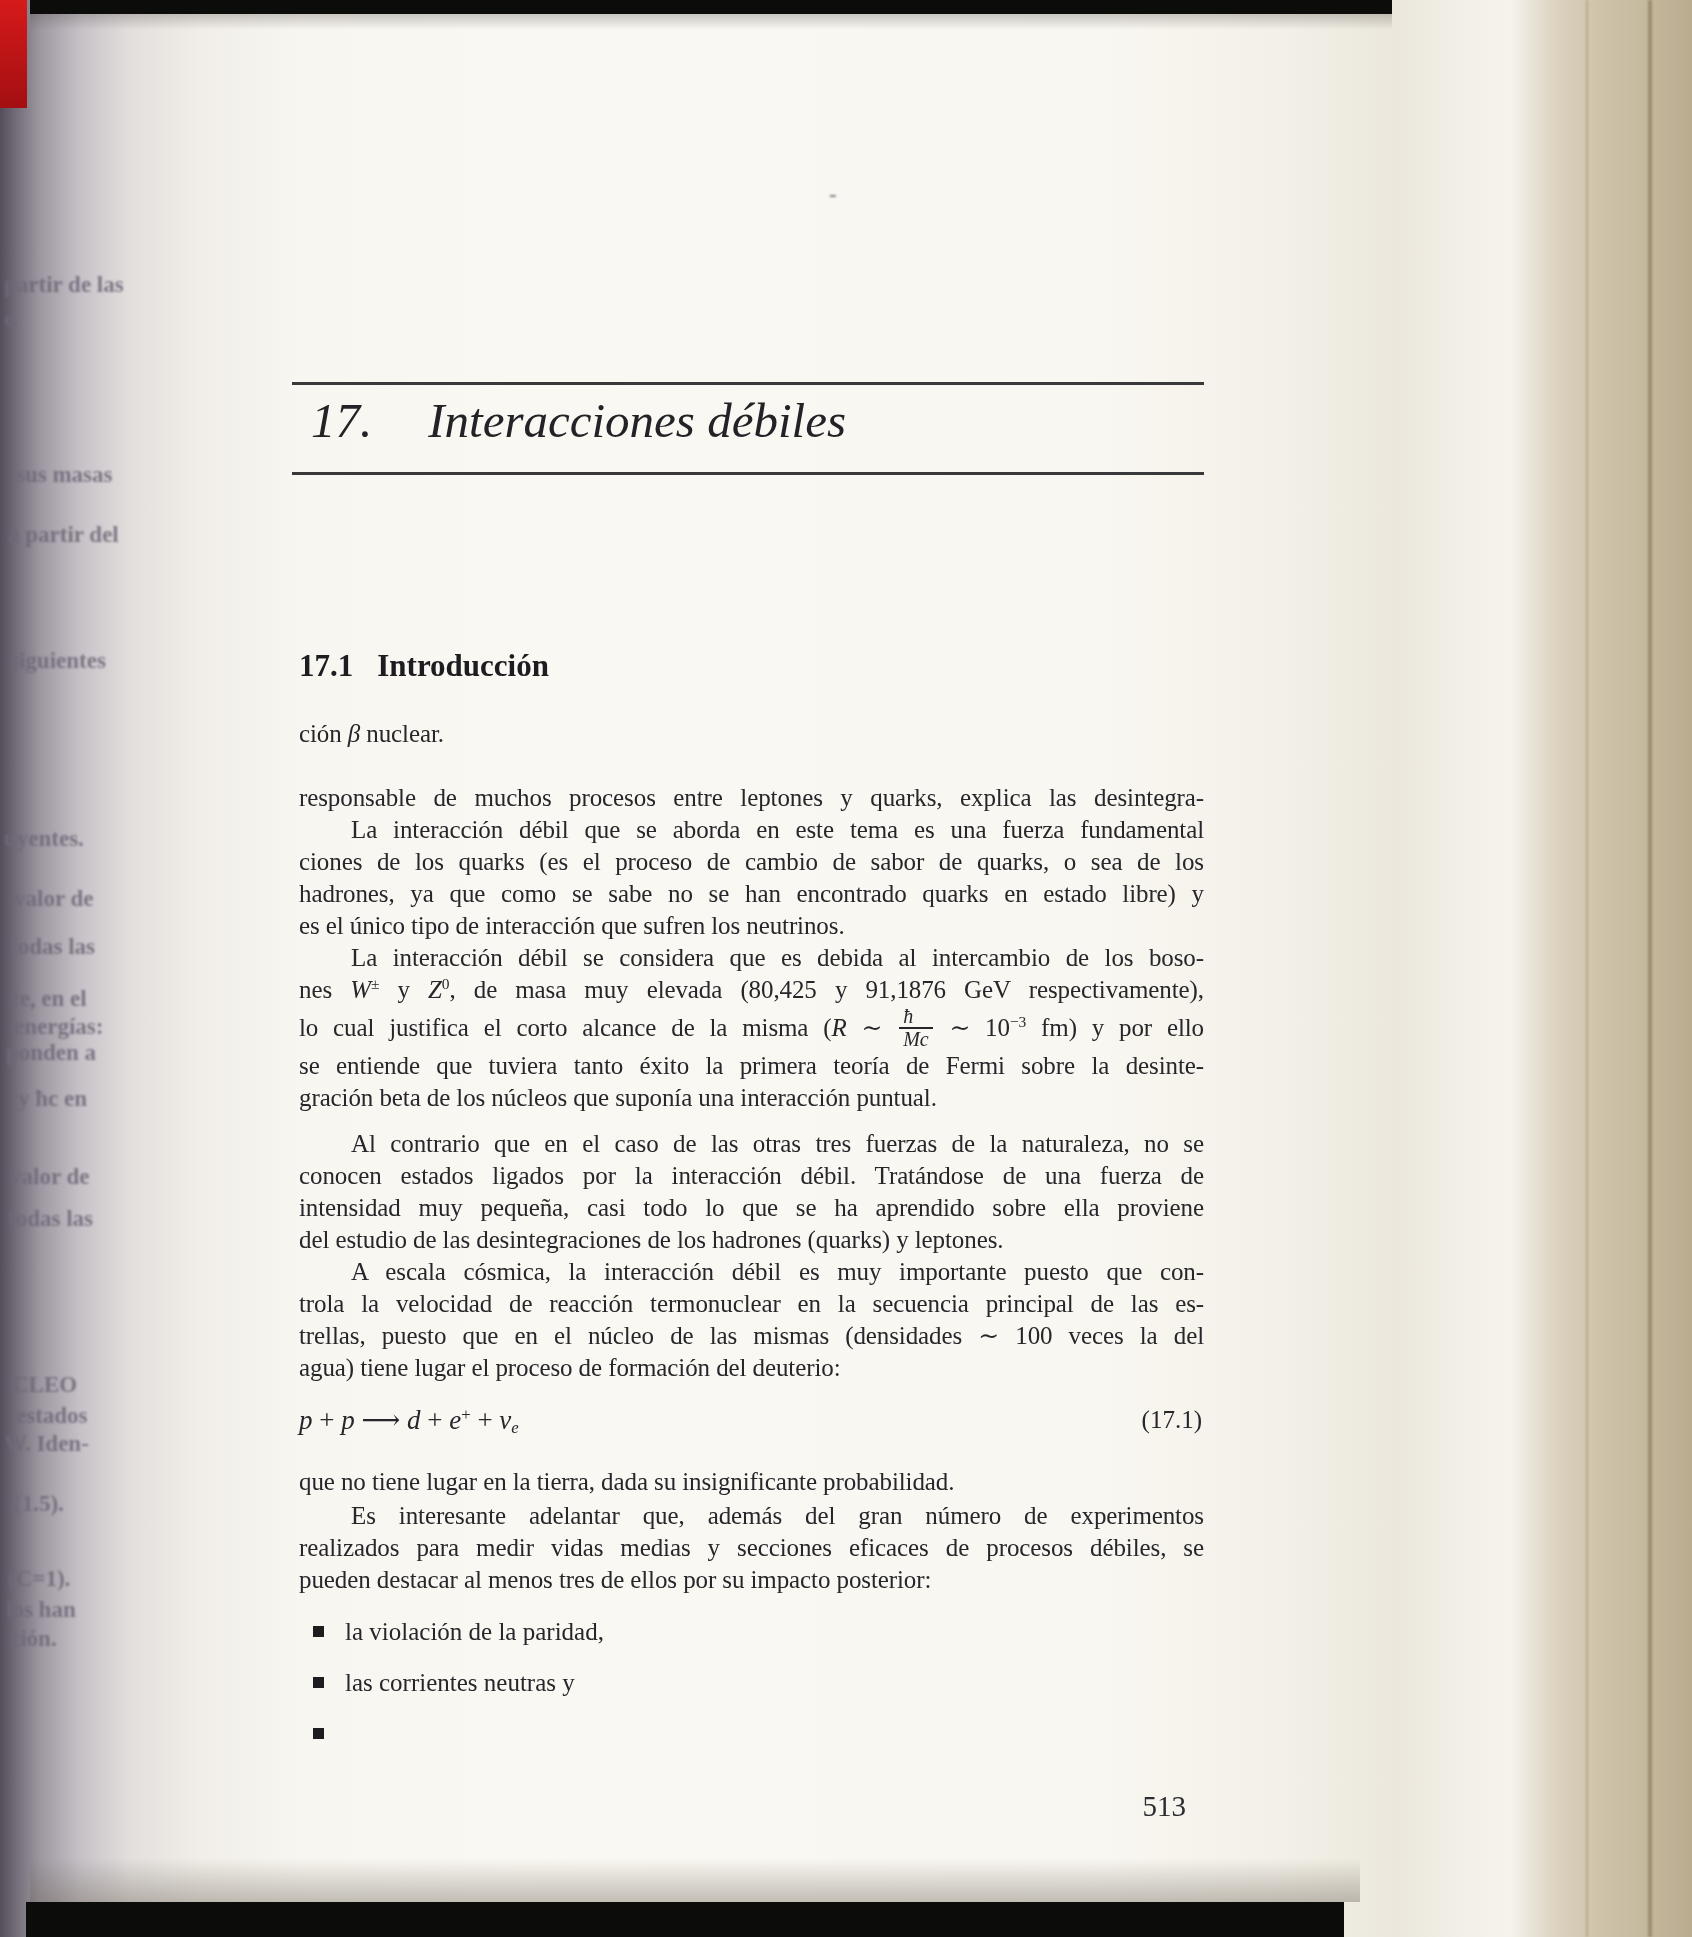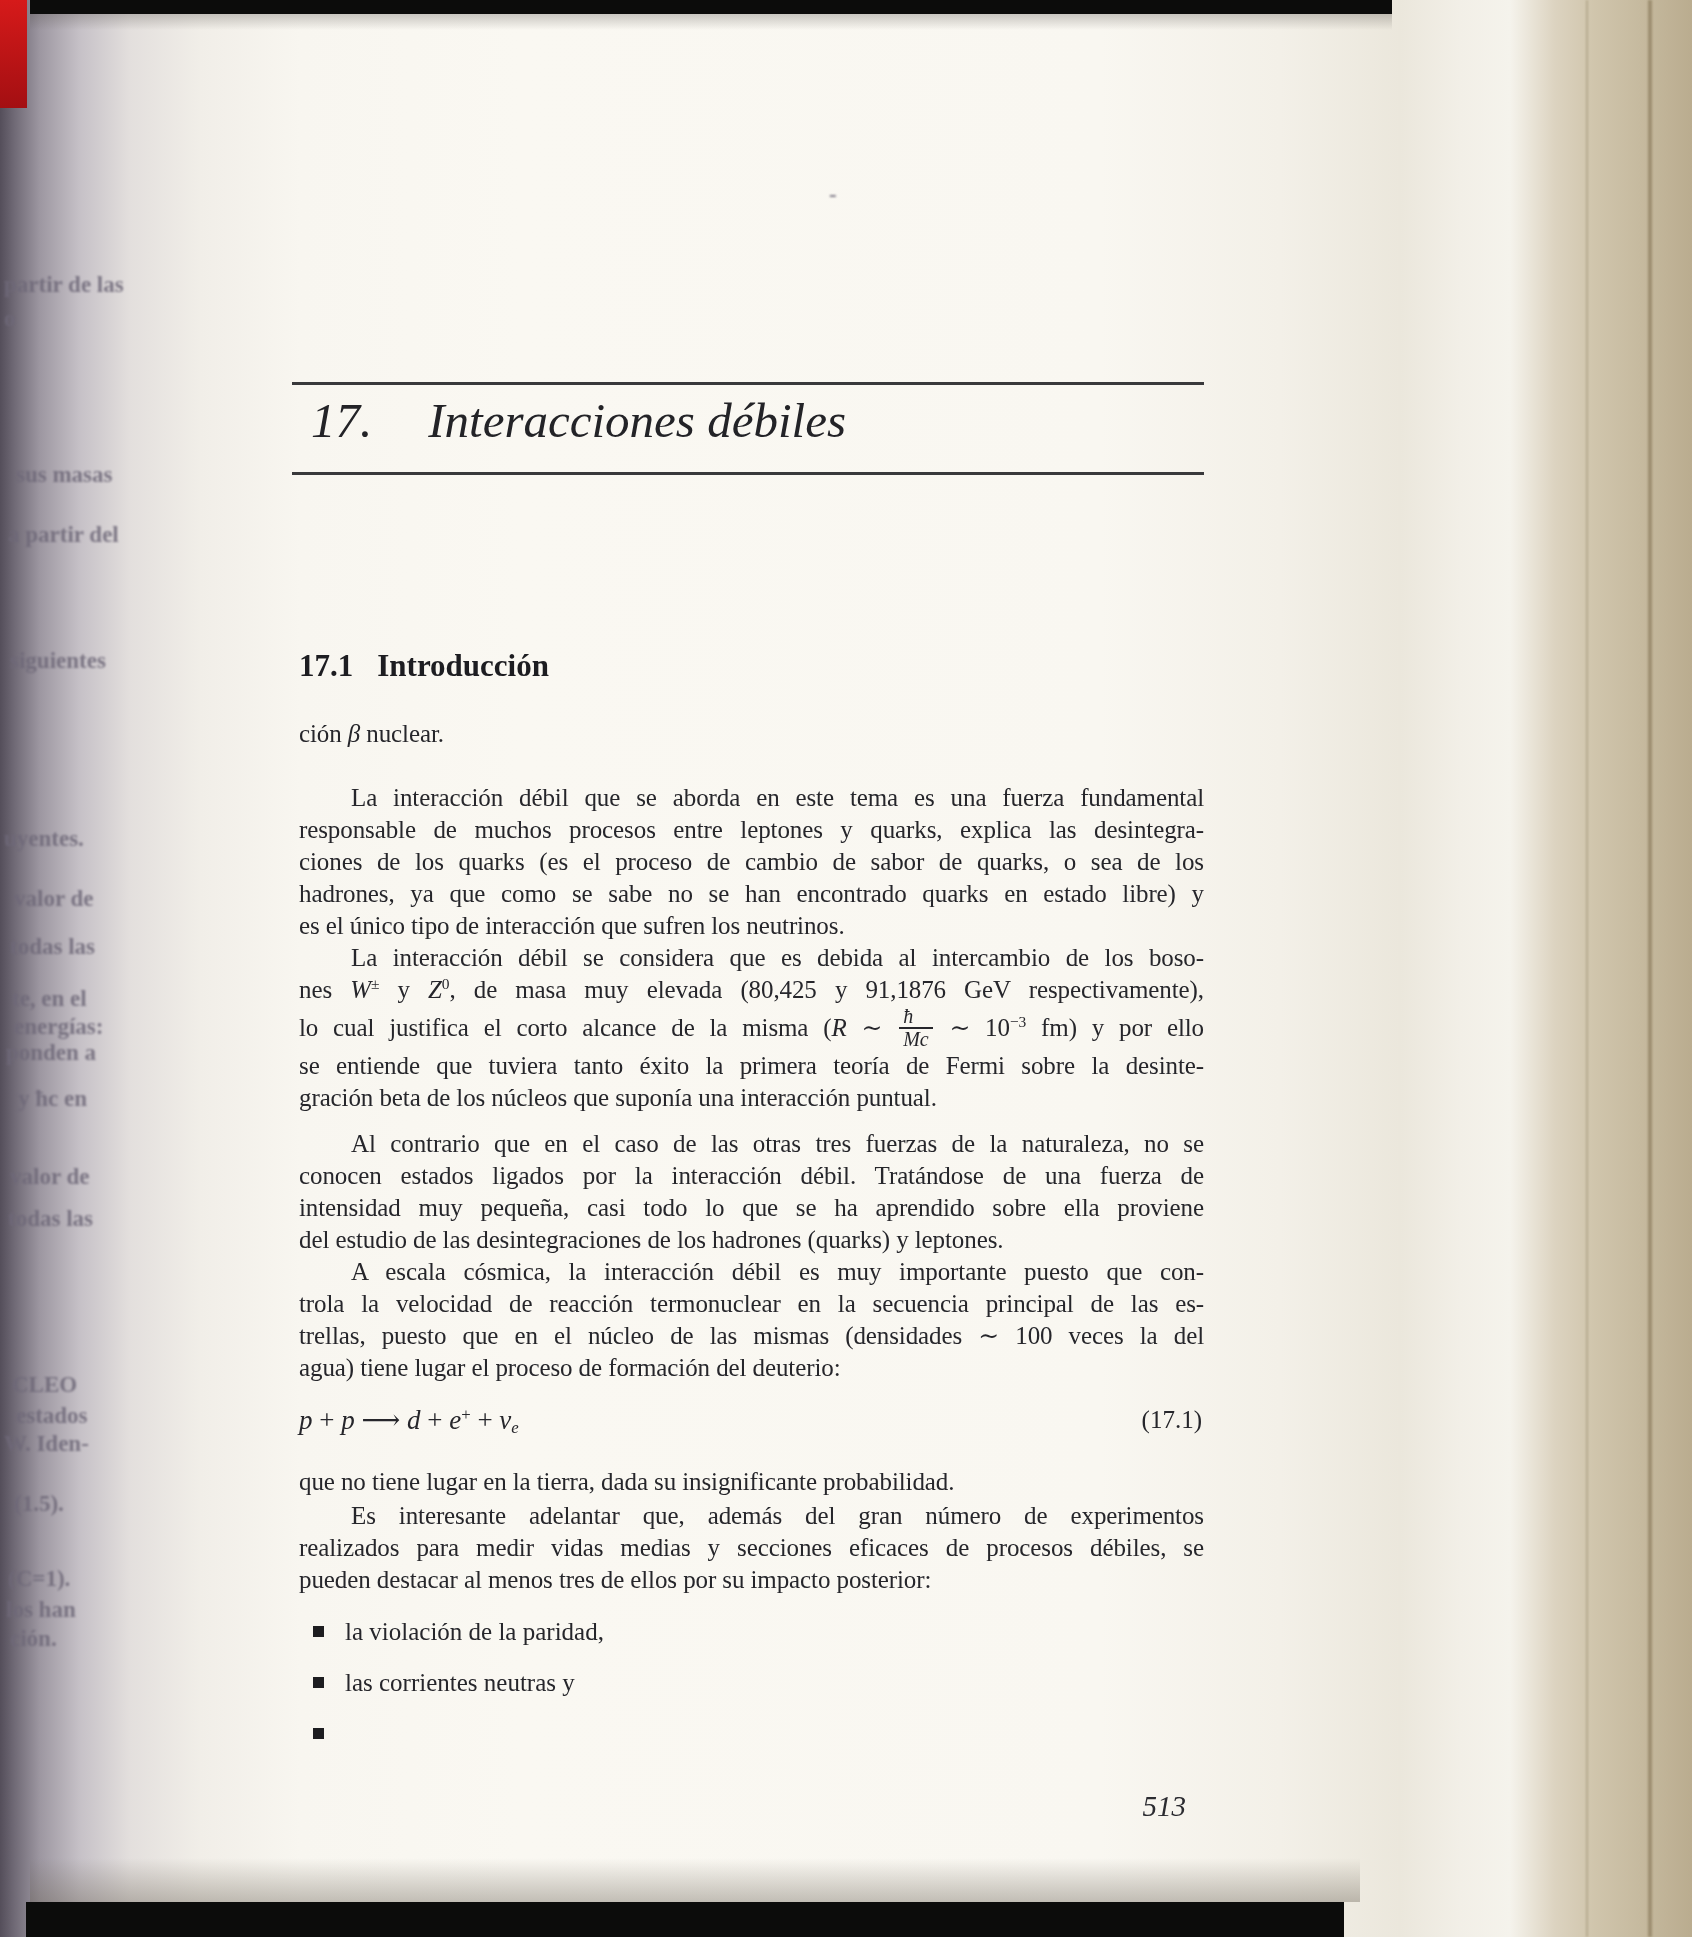--- a/index.html
+++ b/index.html
@@ -55,21 +55,21 @@
 
   .eqwrap{position:absolute;left:0;width:100%;height:60px;}
   .eq{text-align:left;font-size:27px;line-height:44px;}
   .eqnum{position:absolute;right:2px;top:8px;font-size:25px;}
 
   .bullets{position:absolute;left:0;width:100%;}
   .bullet-item{position:relative;padding-left:46px;font-size:25px;line-height:32px;
                margin-bottom:19px;white-space:nowrap;}
   .bmark{position:absolute;left:14px;top:10px;width:11px;height:11px;background:#1d1d20;}
 
-  .pagenum{position:absolute;top:1790px;right:18px;font-style:italic;
+  .pagenum{position:absolute;top:1790px;right:18px;
            font-size:29px;color:#2b2b30;}
 </style>
 </head>
 <body>
 
 <div class="scan">
   <div class="strip top"></div>
   <div class="strip bot"></div>
   <div class="red"></div>
   <div class="tshadow"></div>
@@ -111,22 +111,22 @@
 
     <div class="sect">
       <span class="num">17.1</span><span>Introducción</span>
     </div>
 
     <div id="body">
         <div class="para" style="top: 718px;">
           <div class="line last"><span>ción </span><span class="it">β</span><span> nuclear.</span></div>
         </div>
         <div class="para" style="top: 782px;">
+          <div class="line"><span>responsable de muchos procesos entre leptones y quarks, explica las desintegra-</span></div>
           <div class="line ind"><span>La interacción débil que se aborda en este tema es una fuerza fundamental</span></div>
-          <div class="line"><span>responsable de muchos procesos entre leptones y quarks, explica las desintegra-</span></div>
           <div class="line"><span>ciones de los quarks (es el proceso de cambio de sabor de quarks, o sea de los</span></div>
           <div class="line"><span>hadrones, ya que como se sabe no se han encontrado quarks en estado libre) y</span></div>
           <div class="line last"><span>es el único tipo de interacción que sufren los neutrinos.</span></div>
         </div>
         <div class="para" style="top: 942px;">
           <div class="line ind"><span>La interacción débil se considera que es debida al intercambio de los boso-</span></div>
           <div class="line"><span>nes </span><span class="it">W</span><sup>±</sup><span> y </span><span class="it">Z</span><sup>0</sup><span>, de masa muy elevada (80,425 y 91,1876 GeV respectivamente),</span></div>
           <div class="line"><span>lo cual justifica el corto alcance de la misma (</span><span class="it">R</span><span> ∼ </span><span class="frac"><span class="num">ħ</span><span class="den">Mc</span></span><span> ∼ 10</span><sup>−3</sup><span> fm) y por ello</span></div>
           <div class="line"><span>se entiende que tuviera tanto éxito la primera teoría de Fermi sobre la desinte-</span></div>
           <div class="line last"><span>gración beta de los núcleos que suponía una interacción puntual.</span></div>

